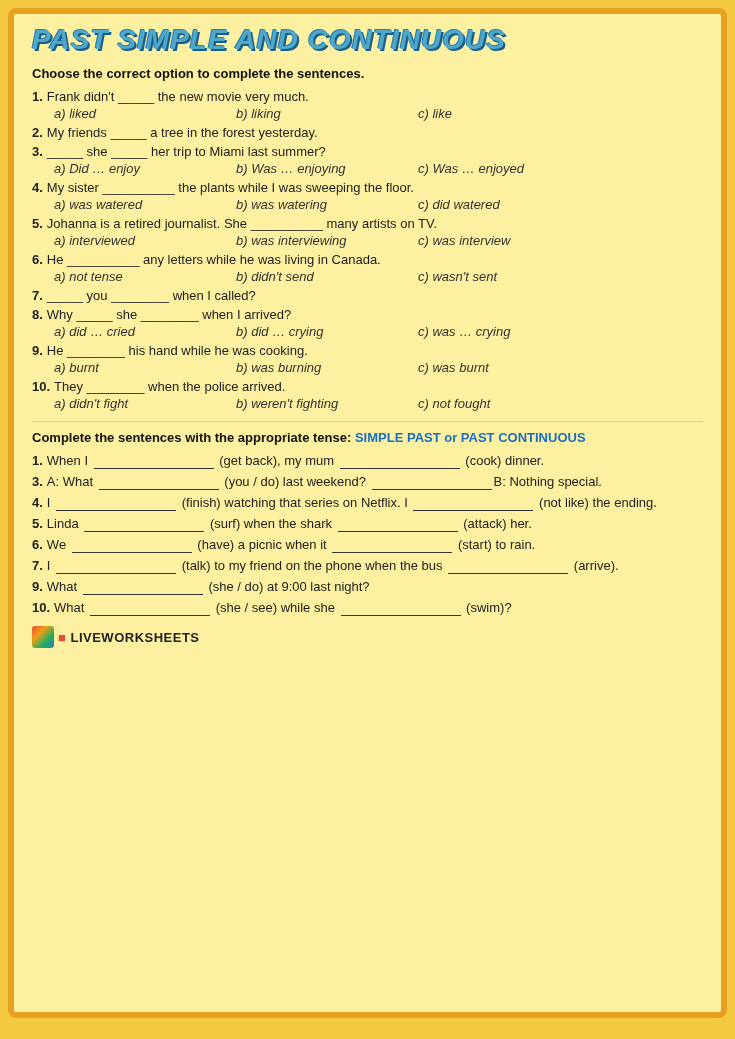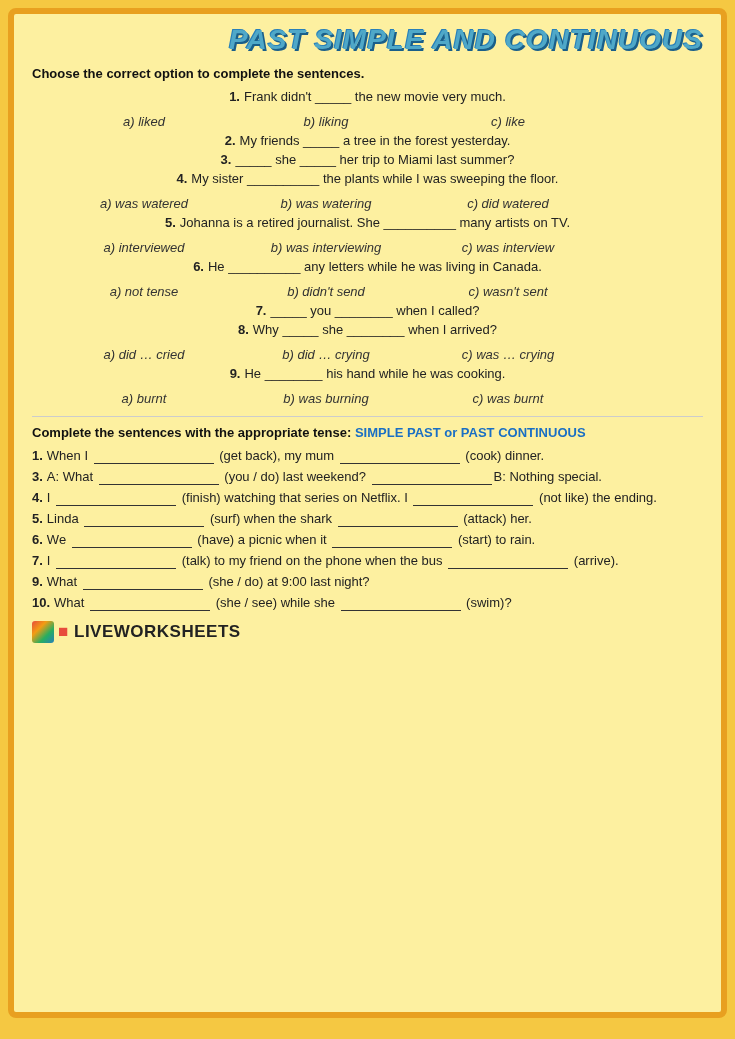--- a/index.html
+++ b/index.html
@@ -15,21 +15,21 @@
     .outer-border {
       border: 6px solid #e8a020;
       border-radius: 8px;
       margin: 8px;
       background: #fdf0a0;
       padding: 10px 18px 14px 18px;
       min-height: 1010px;
       position: relative;
     }
     .title {
-      text-align: right;
+      text-align: left;
       font-size: 28px;
       font-weight: 900;
       font-style: italic;
       color: #4fa8c8;
       text-shadow: 2px 2px 0 #1a5f8a, -1px -1px 0 #2980b9;
       letter-spacing: 1px;
       margin-bottom: 10px;
       font-family: Arial Black, Arial, sans-serif;
     }
     .instruction {
@@ -47,32 +47,31 @@
       margin-bottom: 10px;
     }
     .question-list {
       list-style: none;
       padding: 0;
       margin: 0;
     }
     .question-item {
       margin-bottom: 4px;
       padding-left: 0;
-      text-align: center;
     }
     .question-num {
       font-weight: bold;
       margin-right: 4px;
     }
     .options-row {
       display: flex;
       flex-wrap: wrap;
       gap: 2px;
       padding-left: 22px;
-      margin-top: 10px;
+      margin-top: 2px;
       margin-bottom: 4px;
     }
     .option {
       min-width: 180px;
       flex: 0 0 auto;
     }
     .option-label {
       font-style: italic;
       color: #333;
     }
@@ -102,21 +101,21 @@
     }
     .logo-box {
       width: 22px;
       height: 22px;
       background: linear-gradient(135deg, #e74c3c, #f39c12, #27ae60, #2980b9);
       border-radius: 3px;
       display: inline-block;
     }
     .logo-text {
       font-weight: bold;
-      font-size: 17px;
+      font-size: 13px;
       color: #222;
       letter-spacing: 0.5px;
     }
     .logo-text span {
       color: #e74c3c;
       font-weight: 900;
     }
     .section2-list {
       list-style: none;
       padding: 0;
@@ -144,20 +143,25 @@
             <span class="option option-label">a)  liked</span>
             <span class="option option-label">b)  liking</span>
             <span class="option option-label">c)  like</span>
           </div>
         </li>
         <li class="question-item">
           <div><span class="question-num">2.</span>My friends _____ a tree in the forest yesterday.</div>
         </li>
         <li class="question-item">
           <div><span class="question-num">3.</span>_____ she _____ her trip to Miami last summer?</div>
+          <div class="options-row">
+            <span class="option option-label">a)  Did … enjoy</span>
+            <span class="option option-label">b)  Was … enjoying</span>
+            <span class="option option-label">c)  Was … enjoyed</span>
+          </div>
         </li>
         <li class="question-item">
           <div><span class="question-num">4.</span>My sister __________ the plants while I was sweeping the floor.</div>
           <div class="options-row">
             <span class="option option-label">a)  was watered</span>
             <span class="option option-label">b)  was watering</span>
             <span class="option option-label">c)  did watered</span>
           </div>
         </li>
         <li class="question-item">
@@ -186,20 +190,28 @@
             <span class="option option-label">b)  did … crying</span>
             <span class="option option-label">c)  was … crying</span>
           </div>
         </li>
         <li class="question-item">
           <div><span class="question-num">9.</span>He ________ his hand while he was cooking.</div>
           <div class="options-row">
             <span class="option option-label">a)  burnt</span>
             <span class="option option-label">b)  was burning</span>
             <span class="option option-label">c)  was burnt</span>
+          </div>
+        </li>
+        <li class="question-item">
+          <div><span class="question-num">10.</span>They ________ when the police arrived.</div>
+          <div class="options-row">
+            <span class="option option-label">a)  didn't fight</span>
+            <span class="option option-label">b)  weren't fighting</span>
+            <span class="option option-label">c)  not fought</span>
           </div>
         </li>
       </ol>
   </div>
 
   <hr class="divider">
 
   <div class="section">
     <div class="instruction">
       <span>Complete the sentences with the appropriate tense:</span>

